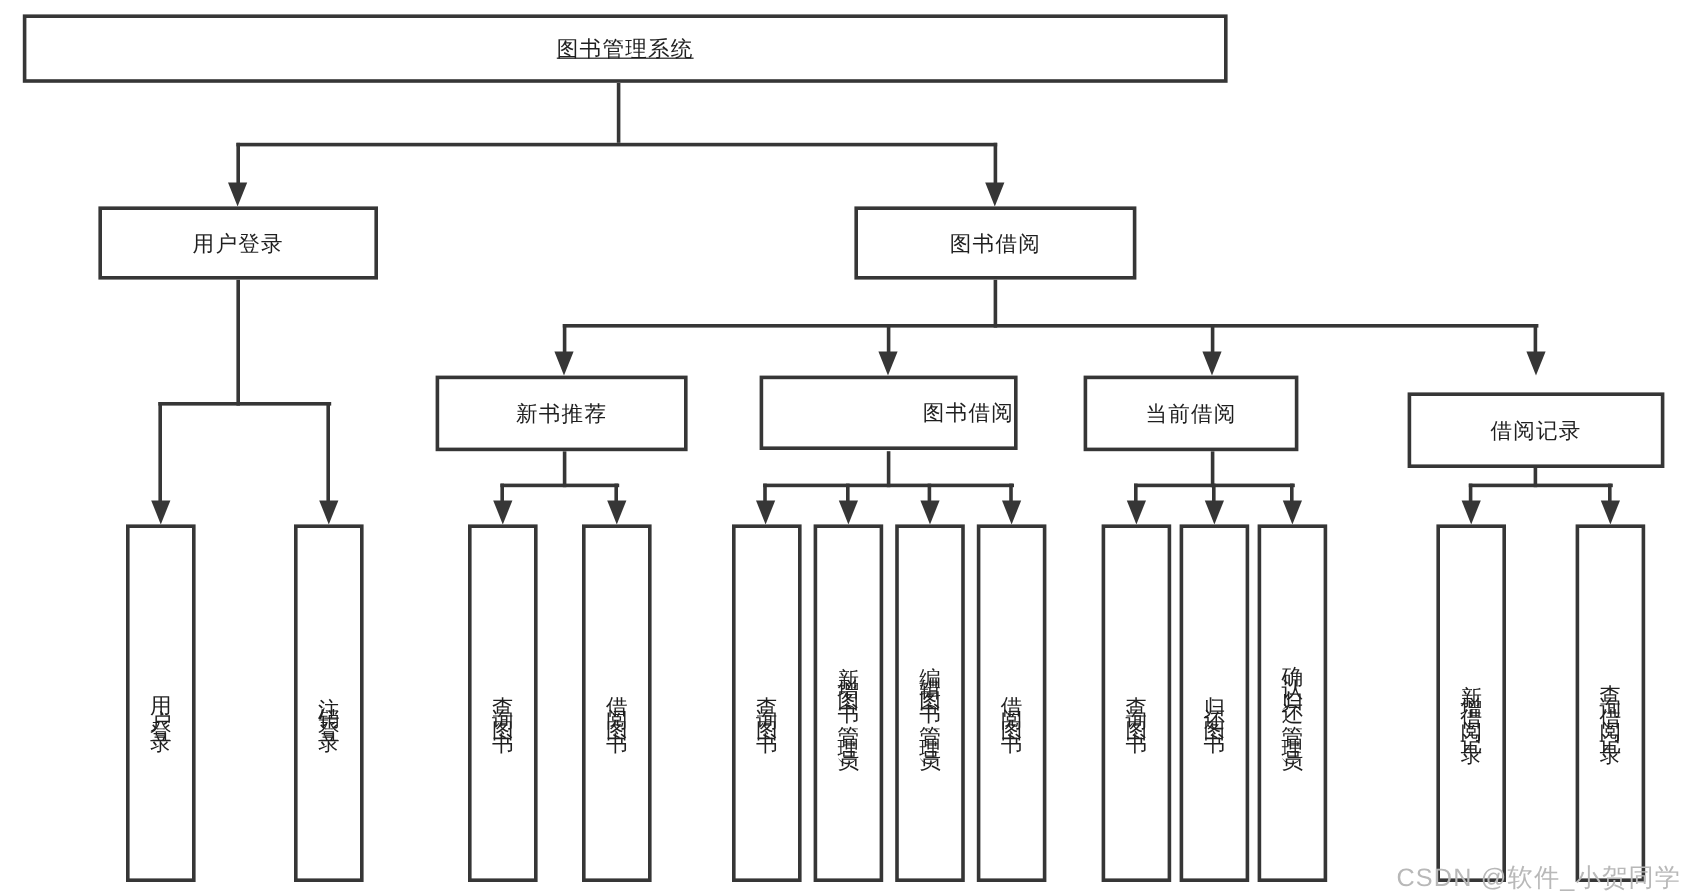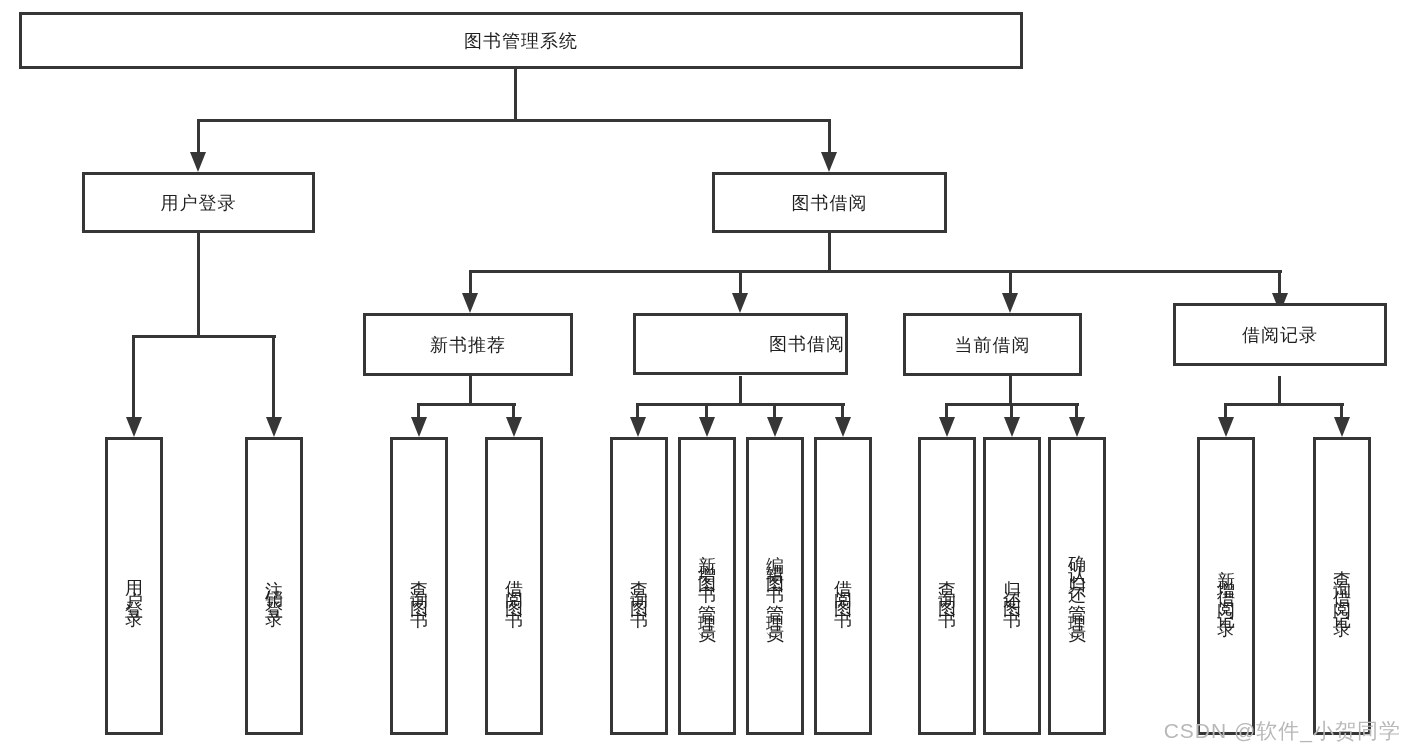--- a/index.html
+++ b/index.html
@@ -40,21 +40,21 @@
   .watermark{
     position:absolute;top:717px;right:4px;z-index:5;
     color:var(--watermark-color);font-size:21px;letter-spacing:1px;text-align:right;
   }
 </style>
 </head>
 <body>
 
 <div id="canvas">
 
-  <div class="box" style="left:19px;top:12px;width:1004px;height:57px;">
+  <div class="box" style="left:19px;top:12px;width:1004px;height:57px;text-decoration:underline;">
     <span class="lbl">图书管理系统</span>
   </div>
 
   <div class="vline" style="left:514px;top:69px;height:50px;"></div>
   <div class="hline" style="left:197px;top:119px;width:634px;"></div>
   <div class="vline" style="left:197px;top:119px;height:35px;"></div>
   <div class="vline" style="left:828px;top:119px;height:35px;"></div>
   <div class="arrow" style="left:190px;top:152px;"></div>
   <div class="arrow" style="left:821px;top:152px;"></div>
 
@@ -85,21 +85,21 @@
 
   <div class="box" style="left:363px;top:313px;width:210px;height:63px;">
     <span class="lbl">新书推荐</span>
   </div>
   <div class="box" style="left:633px;top:313px;width:215px;height:62px;justify-content:flex-end;">
     <span class="lbl">图书借阅</span>
   </div>
   <div class="box" style="left:903px;top:313px;width:179px;height:63px;">
     <span class="lbl">当前借阅</span>
   </div>
-  <div class="box" style="left:1173px;top:303px;width:214px;height:63px;">
+  <div class="box" style="left:1173px;top:327px;width:214px;height:63px;">
     <span class="lbl">借阅记录</span>
   </div>
 
   <div class="vline" style="left:469px;top:376px;height:30px;"></div>
   <div class="hline" style="left:417px;top:403px;width:99px;"></div>
   <div class="vline" style="left:417px;top:403px;height:16px;"></div>
   <div class="vline" style="left:512px;top:403px;height:16px;"></div>
   <div class="arrow" style="left:411px;top:417px;"></div>
   <div class="arrow" style="left:506px;top:417px;"></div>
 

